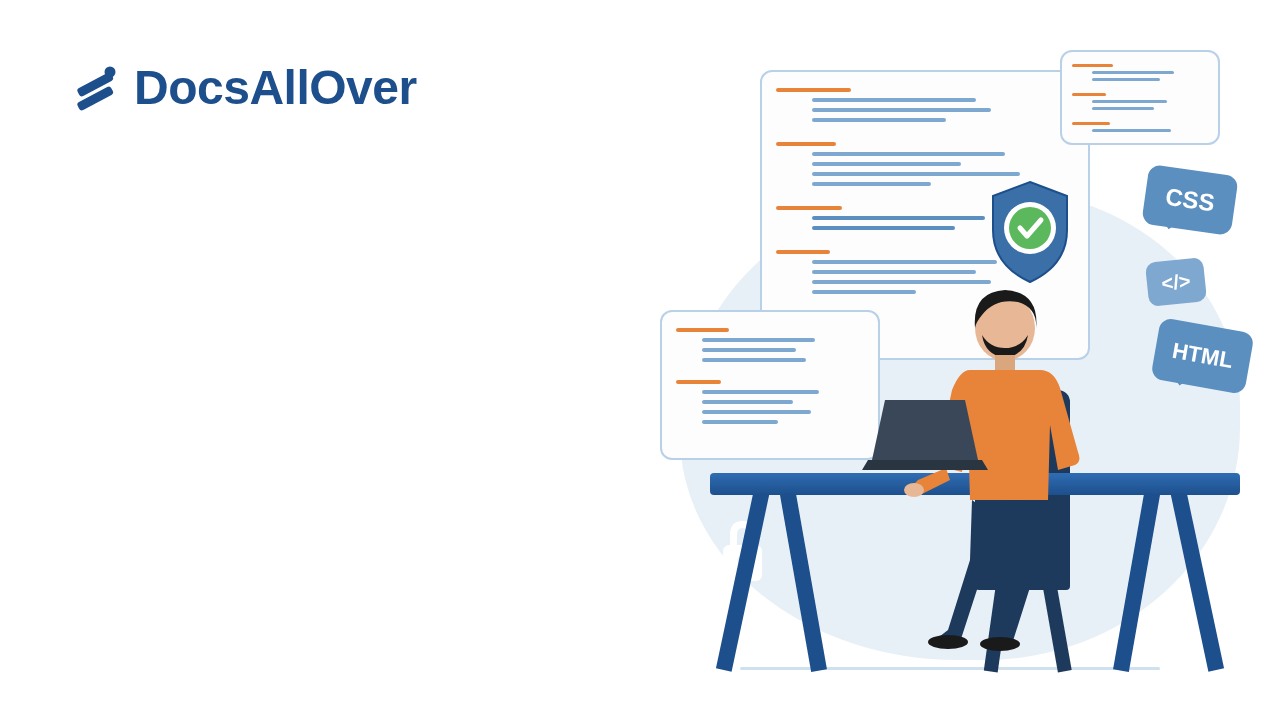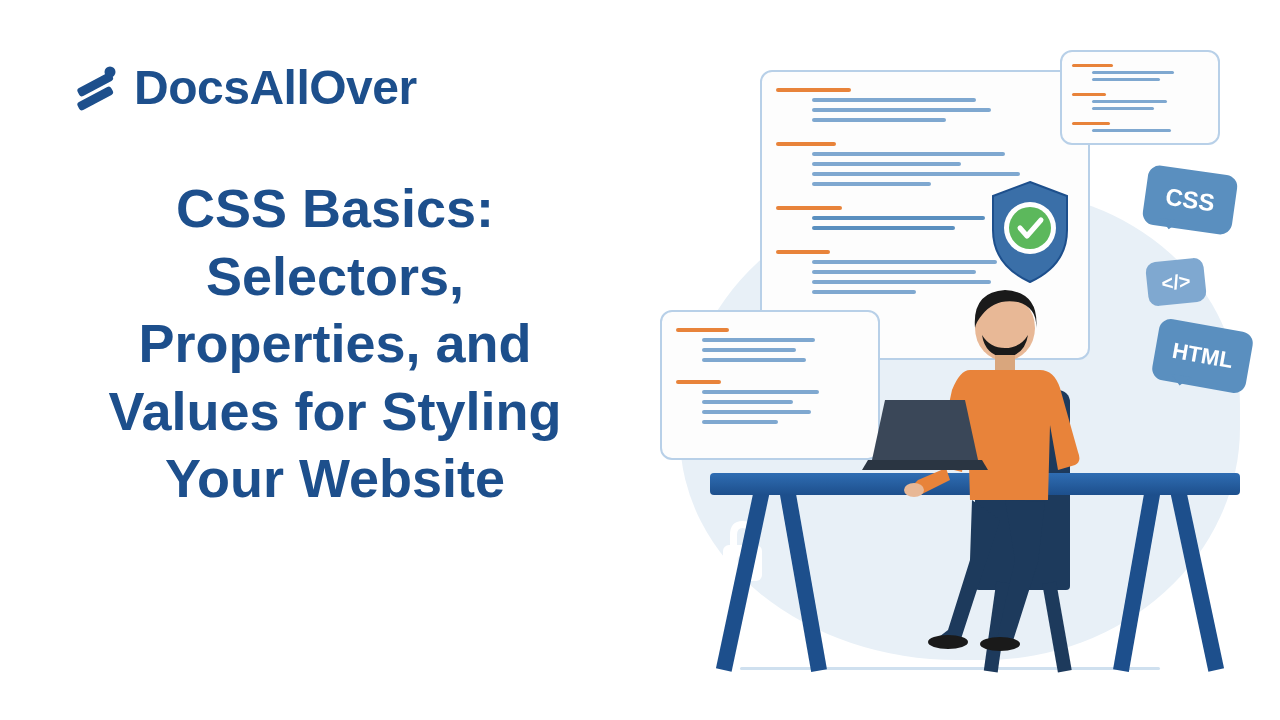--- a/index.html
+++ b/index.html
@@ -261,21 +261,20 @@
       <svg viewBox="0 0 52 52" width="52" height="52">
         <g fill="#1d4f8c">
           <rect x="6" y="32" width="38" height="9" rx="3" transform="rotate(-28 25 36)"></rect>
           <rect x="6" y="18" width="38" height="9" rx="3" transform="rotate(-28 25 22)"></rect>
           <circle cx="40" cy="10" r="5.5"></circle>
         </g>
       </svg>
     </span>
     <span class="brand-name">DocsAllOver</span>
   </div>
-  <h1 class="title">CSS Basics: Selectors, Properties, and Values for Styling Your Website</h1>
 </div>
 
 <div class="right-panel">
   <div class="illustration">
     <div class="bg-blob"></div>
 
     <div class="code-window main">
       <div class="code-line c-orange" style="width:25%"></div>
       <div class="code-line c-blue" style="width:55%;margin-left:12%"></div>
       <div class="code-line c-blue" style="width:60%;margin-left:12%"></div>

